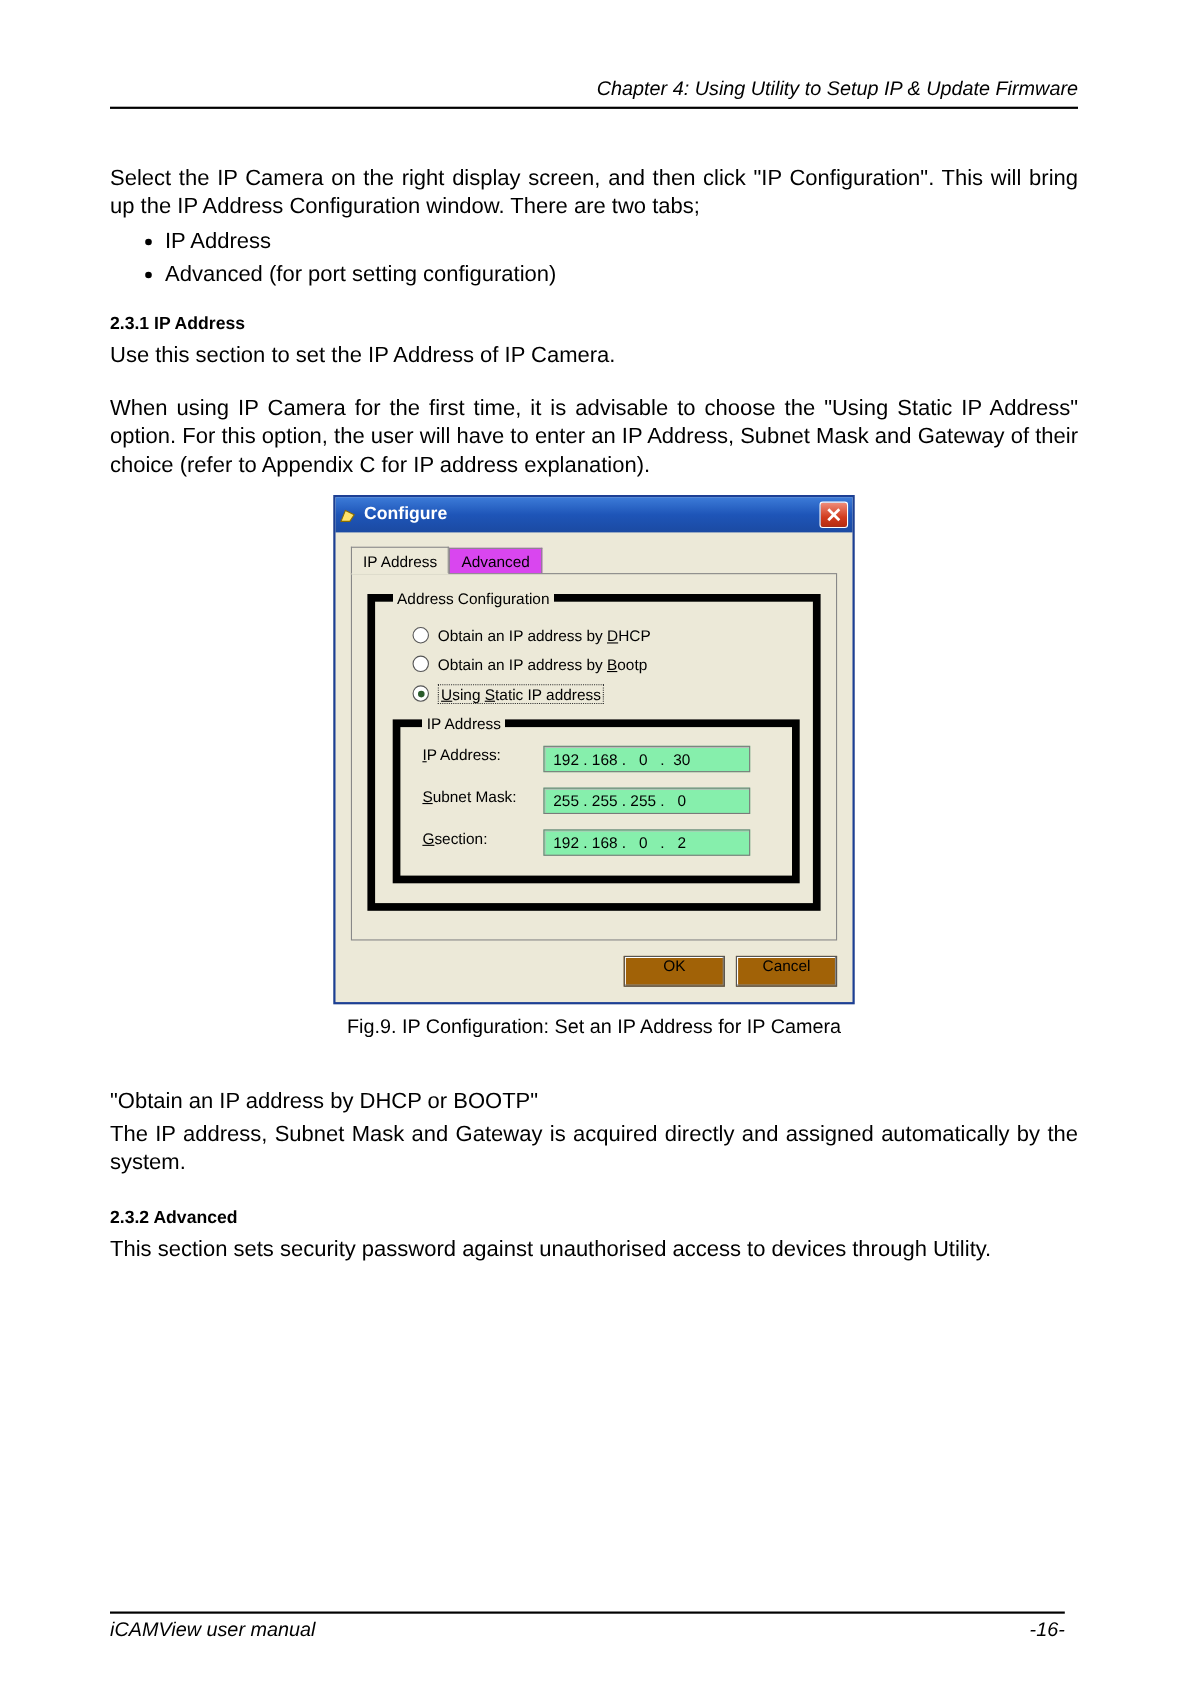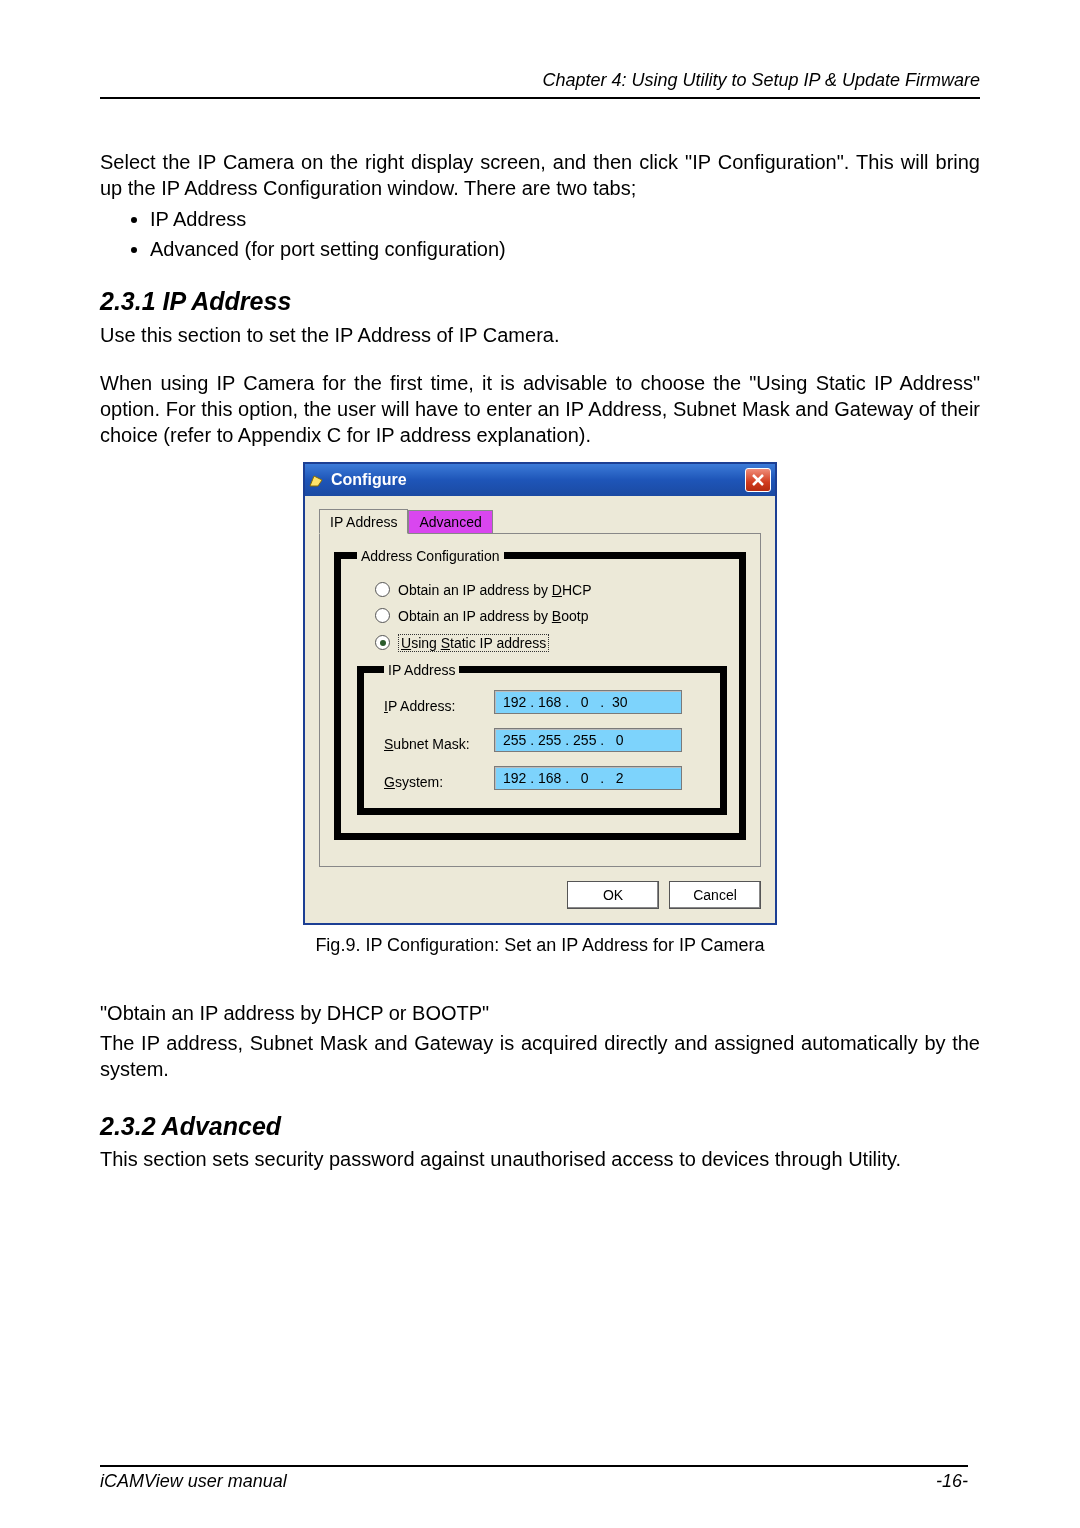--- a/index.html
+++ b/index.html
@@ -37,22 +37,21 @@
     padding: 0;
     list-style: disc;
   }
   ul.bullets li {
     font-size: 20px;
     line-height: 1.4;
     margin-bottom: 2px;
   }
   .section-head {
     font-weight: bold;
-    font-size: 25px;
-    font-style: italic;
+    font-size: 16px;
   }
   .spacer-sm { height: 18px; }
   .spacer-md { height: 24px; }
 
   
   .dialog-wrap {
     display: flex;
     justify-content: center;
     margin: 14px 0 8px 0;
   }
@@ -166,56 +165,56 @@
     padding: 0 2px;
   }
   .mn { text-decoration: underline; }
 
   .inner-fieldset {
     margin-top: 10px;
     padding: 12px 16px 18px 20px;
   }
   .fld-row {
     display: flex;
-    align-items: flex-end;
+    align-items: flex-start;
     margin-bottom: 14px;
   }
   .fld-row:last-child { margin-bottom: 0; }
   .fld-label {
     width: 110px;
     font-size: 14px;
   }
   .ip-input {
     width: 170px;
     height: 22px;
     border: 1px solid #7a7a7a;
     box-shadow: inset 1px 1px 0 #bbb;
-    background: #7dd3fc;
+    background: #86efac;
     font-size: 14px;
     display: flex;
     align-items: center;
     justify-content: space-between;
     padding: 0 8px;
     white-space: pre;
   }
   .btn-row {
     display: flex;
     justify-content: flex-end;
     gap: 10px;
     padding: 14px 14px 14px 0;
   }
   .win-btn {
     width: 90px;
     height: 26px;
-    background: #ffffff;
+    background: #a16207;
     border: 1px solid #555;
     box-shadow: inset -1px -1px 0 #888, inset 1px 1px 0 #fff;
     font-size: 14px;
     display: flex;
-    align-items: center;
+    align-items: flex-start;
     justify-content: center;
   }
 
   .fig-caption {
     text-align: center;
     font-size: 18px;
     margin: 10px 0 26px 0;
   }
 
   .footer {
@@ -319,21 +318,21 @@
                 <div class="fld-label">
                   <span class="mn">S</span><span>ubnet Mask:</span>
                 </div>
                 <div class="ip-input">
                   <span>255 . 255 . 255 .   0</span>
                 </div>
               </div>
 
               <div class="fld-row">
                 <div class="fld-label">
-                  <span class="mn">G</span><span>system:</span>
+                  <span class="mn">G</span><span>section:</span>
                 </div>
                 <div class="ip-input">
                   <span>192 . 168 .   0   .   2</span>
                 </div>
               </div>
             </fieldset>
           </fieldset>
         </div>
       </div>
       <div class="btn-row">

